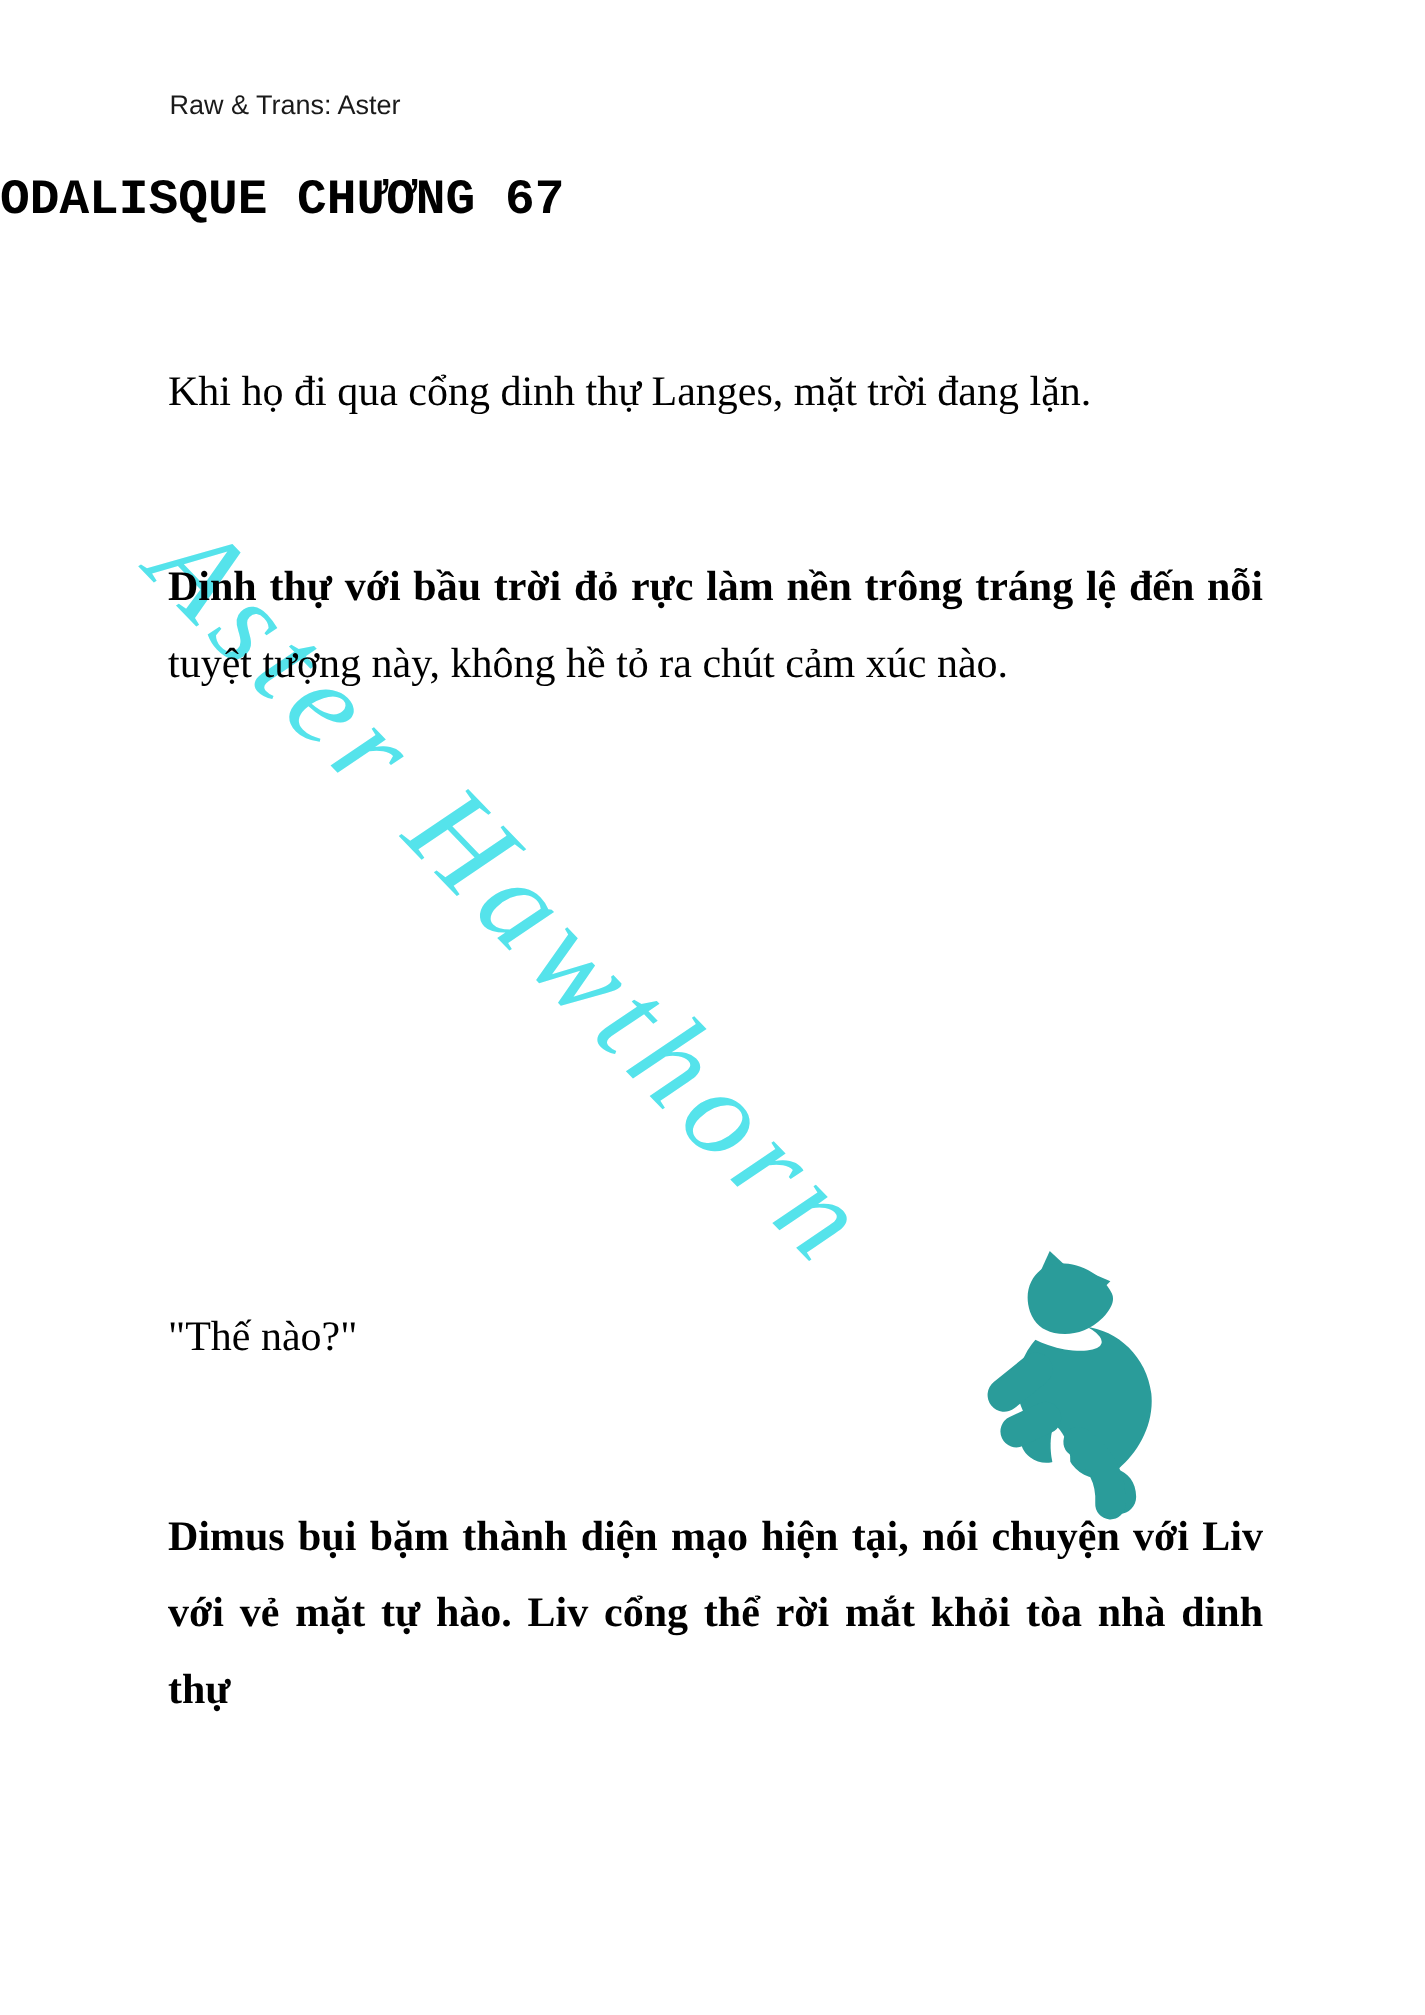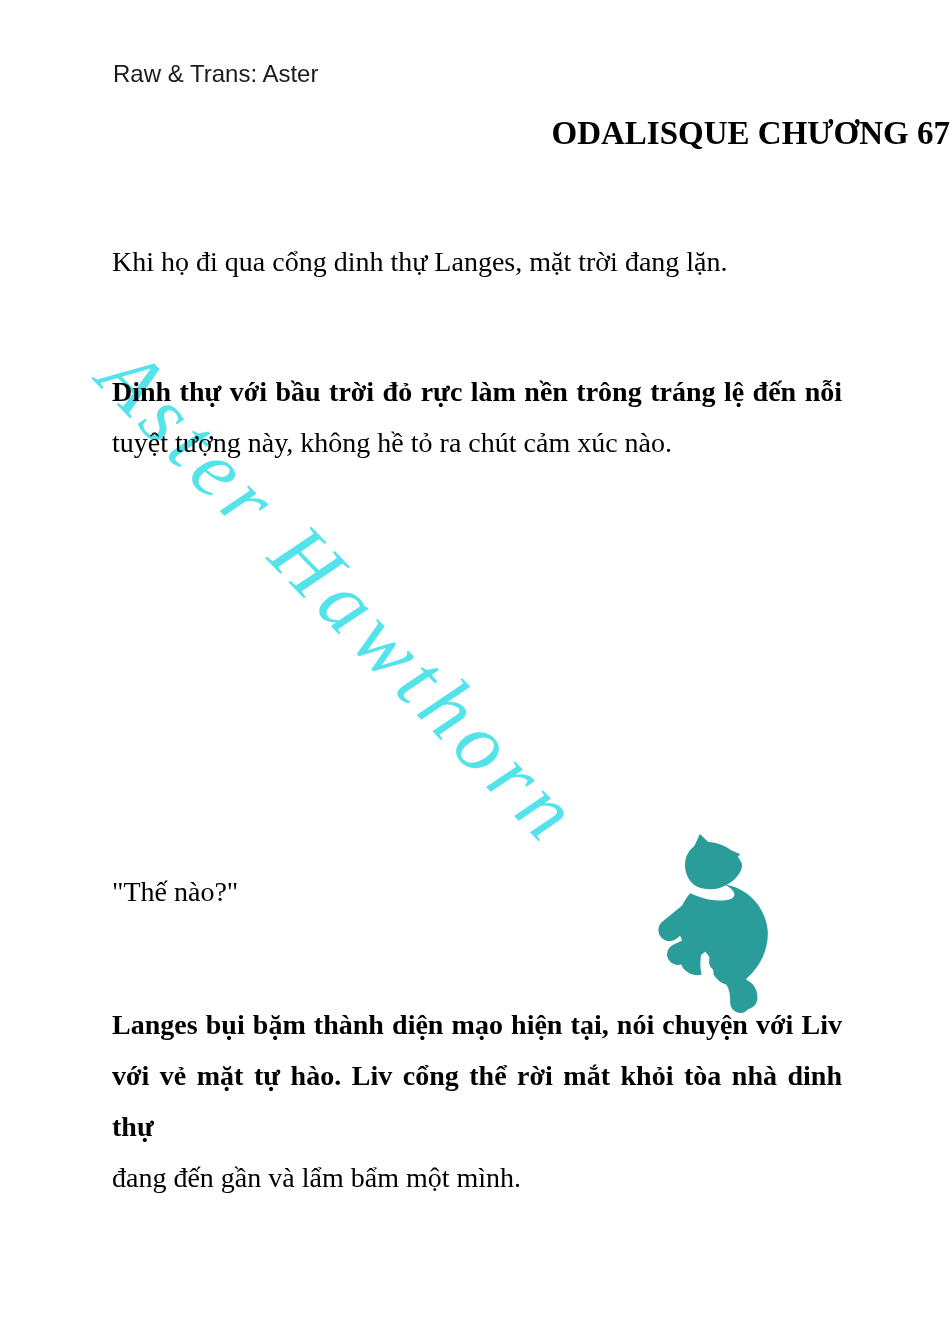--- a/index.html
+++ b/index.html
@@ -24,31 +24,31 @@
     letter-spacing: 8px;
     white-space: nowrap;
     z-index: 1;
     user-select: none;
   }
   #header-credit {
     position: absolute;
     left: 113px;
     top: 60px;
     font-family: "Liberation Sans", "DejaVu Sans", sans-serif;
-    font-size: 24px;
+    font-size: 18px;
     color: #1a1a1a;
     z-index: 2;
   }
   #doc-title {
     position: absolute;
     left: 0;
     top: 115px;
     width: 950px;
-    text-align: right;
-    font-family: Liberation Serif, serif;
+    text-align: left;
+    font-family: Liberation Mono, monospace;
     font-weight: bold;
     font-size: 33px;
     color: #000000;
     z-index: 2;
   }
   #paragraphs { position: absolute; left:0; top:0; width:950px; height:1232px; z-index: 2; }
   .para {
     position: absolute;
     left: 112px;
     width: 730px;
@@ -83,23 +83,22 @@
         <div class="pline">Khi họ đi qua cổng dinh thự Langes, mặt trời đang lặn.</div>
       </div>
       <div class="para" style="top: 366px;">
         <div class="pline just">Dinh thự với bầu trời đỏ rực làm nền trông tráng lệ đến nỗi</div>
         <div class="pline">tuyệt tượng này, không hề tỏ ra chút cảm xúc nào.</div>
       </div>
       <div class="para" style="top: 866px;">
         <div class="pline">"Thế nào?"</div>
       </div>
       <div class="para" style="top: 999px;">
-        <div class="pline just">Langes bụi bặm thành diện mạo hiện tại, nói chuyện với Liv</div>
+        <div class="pline just">Dimus bụi bặm thành diện mạo hiện tại, nói chuyện với Liv</div>
         <div class="pline just">với vẻ mặt tự hào. Liv cổng thể rời mắt khỏi tòa nhà dinh thự</div>
-        <div class="pline">đang đến gần và lẩm bẩm một mình.</div>
       </div>
     </div>
 
   <svg id="cat-icon" viewBox="0 0 118 184" xmlns="http://www.w3.org/2000/svg">
     <g class="cat-fill" fill="#2a9c9a">
 
       <path d="M 38,56
                C 22,70 16,94 28,112
                C 22,122 22,132 30,138
                C 38,144 48,142 54,136

